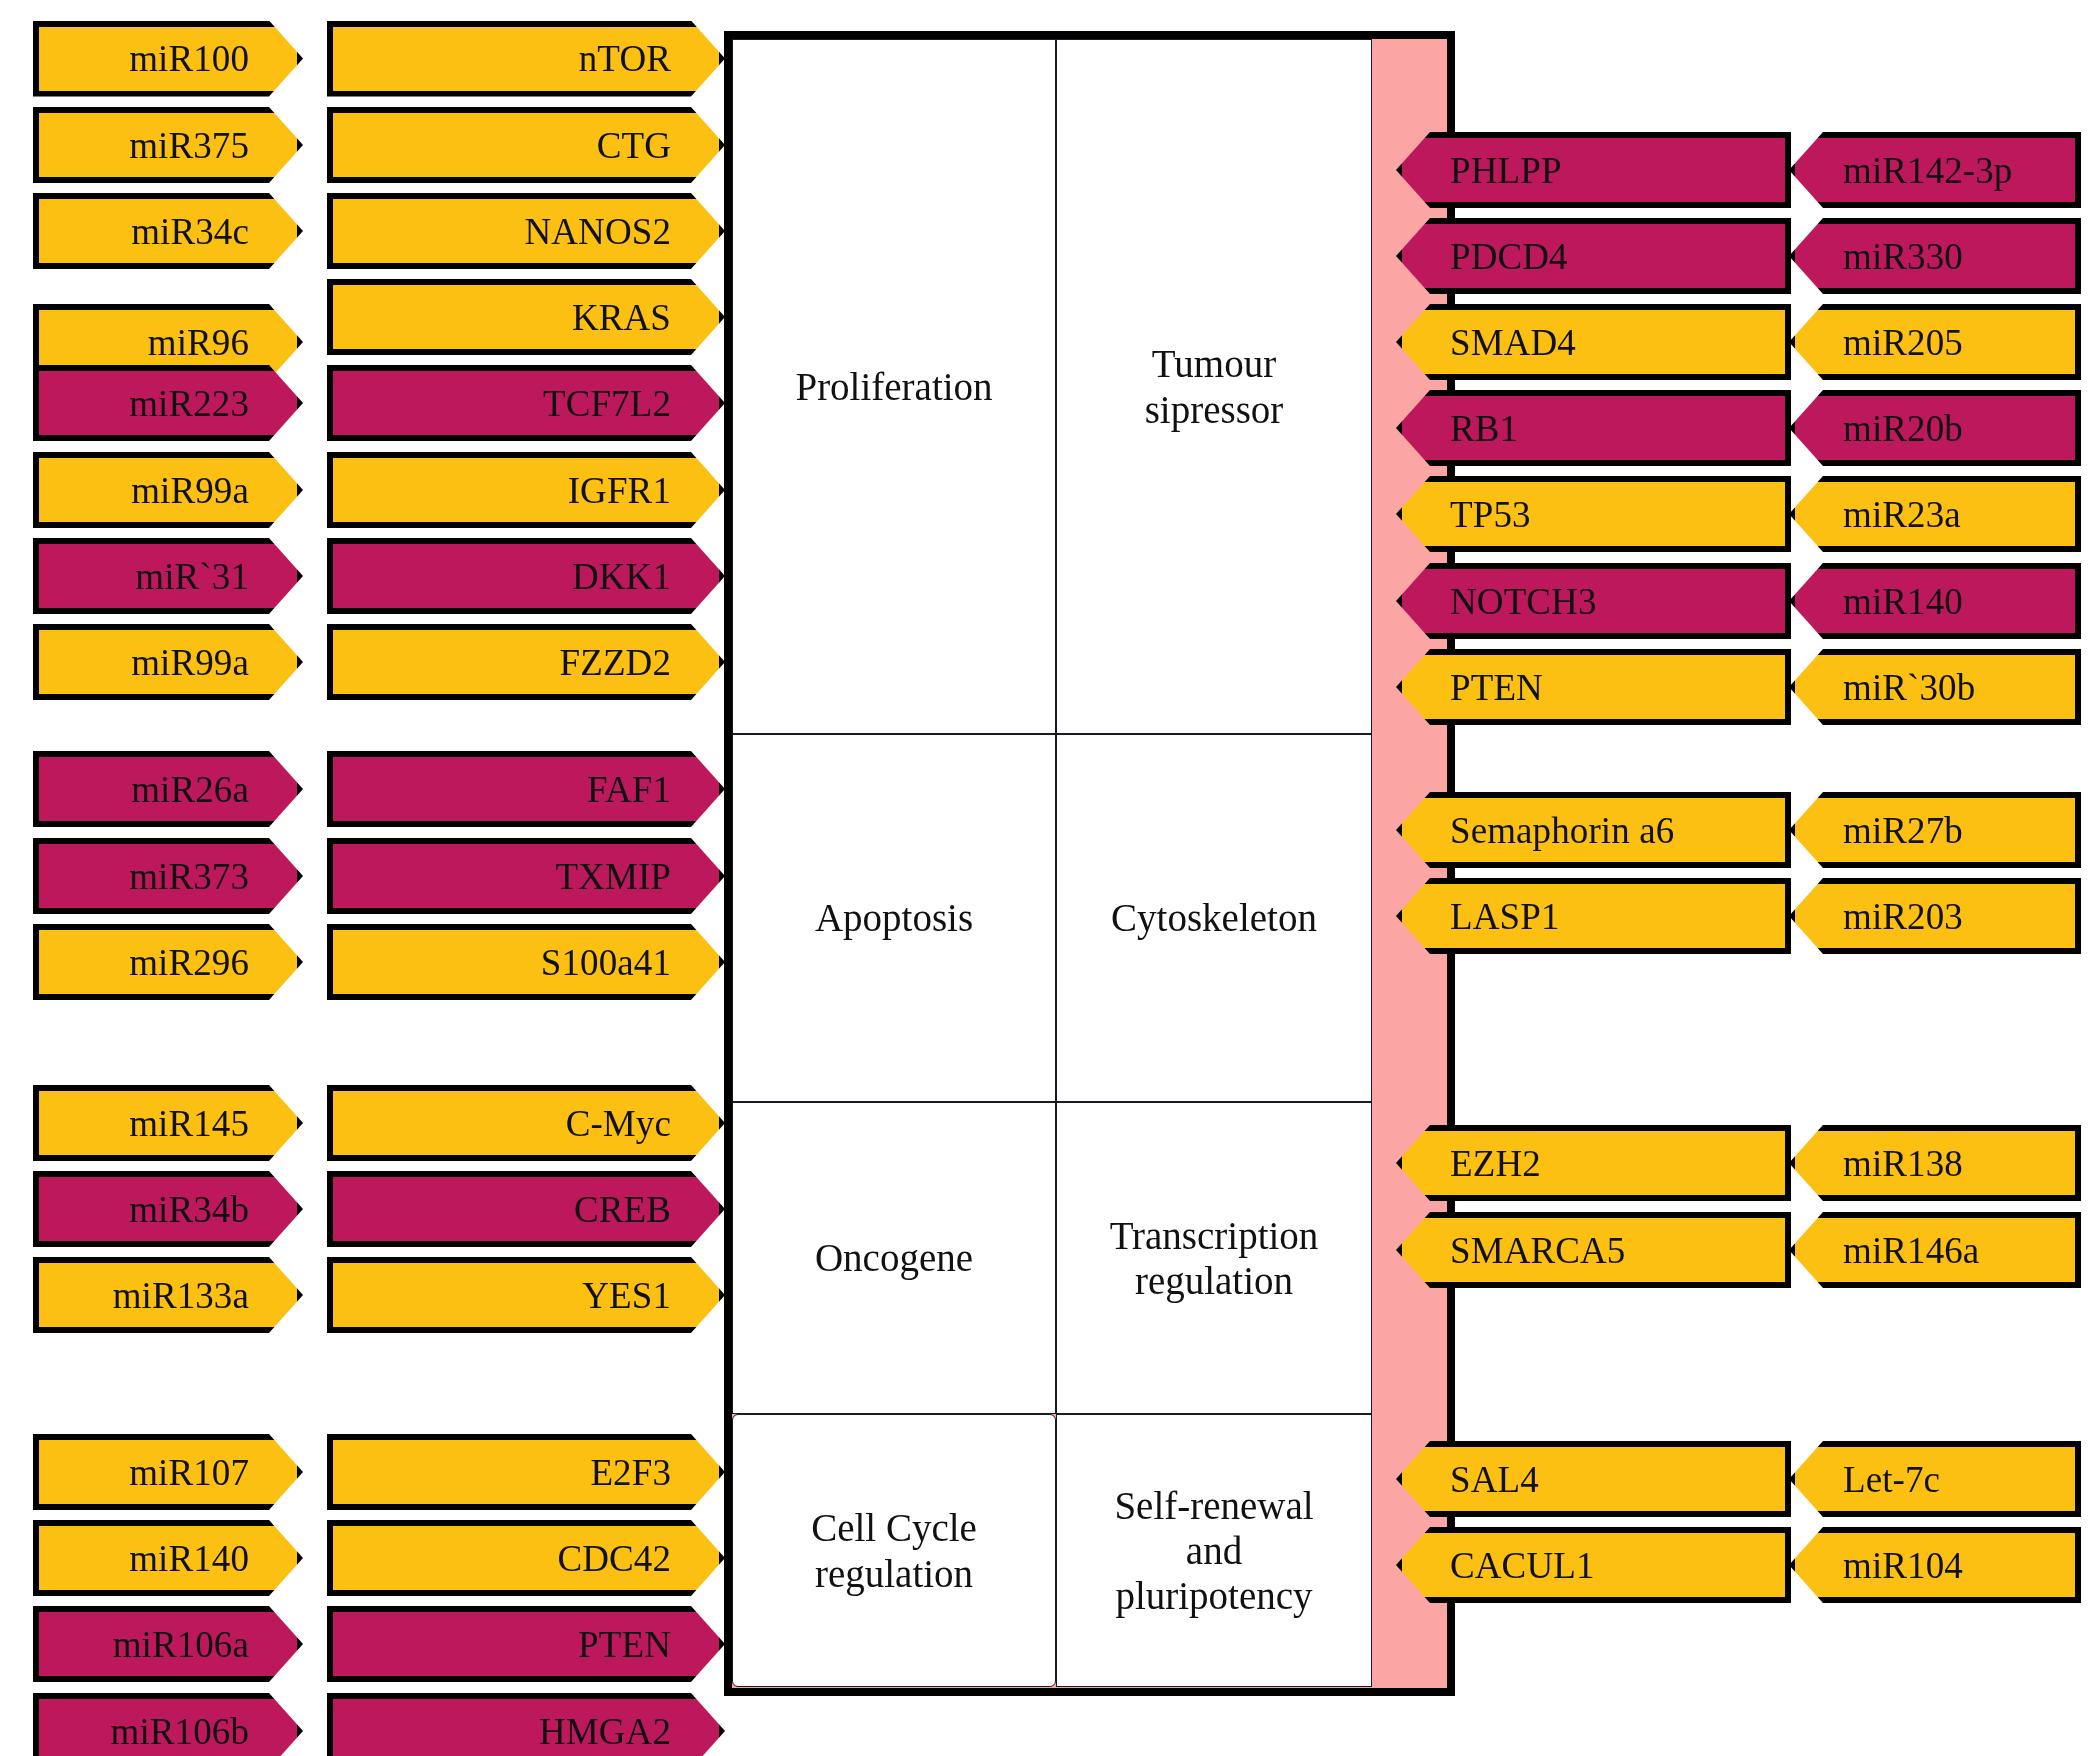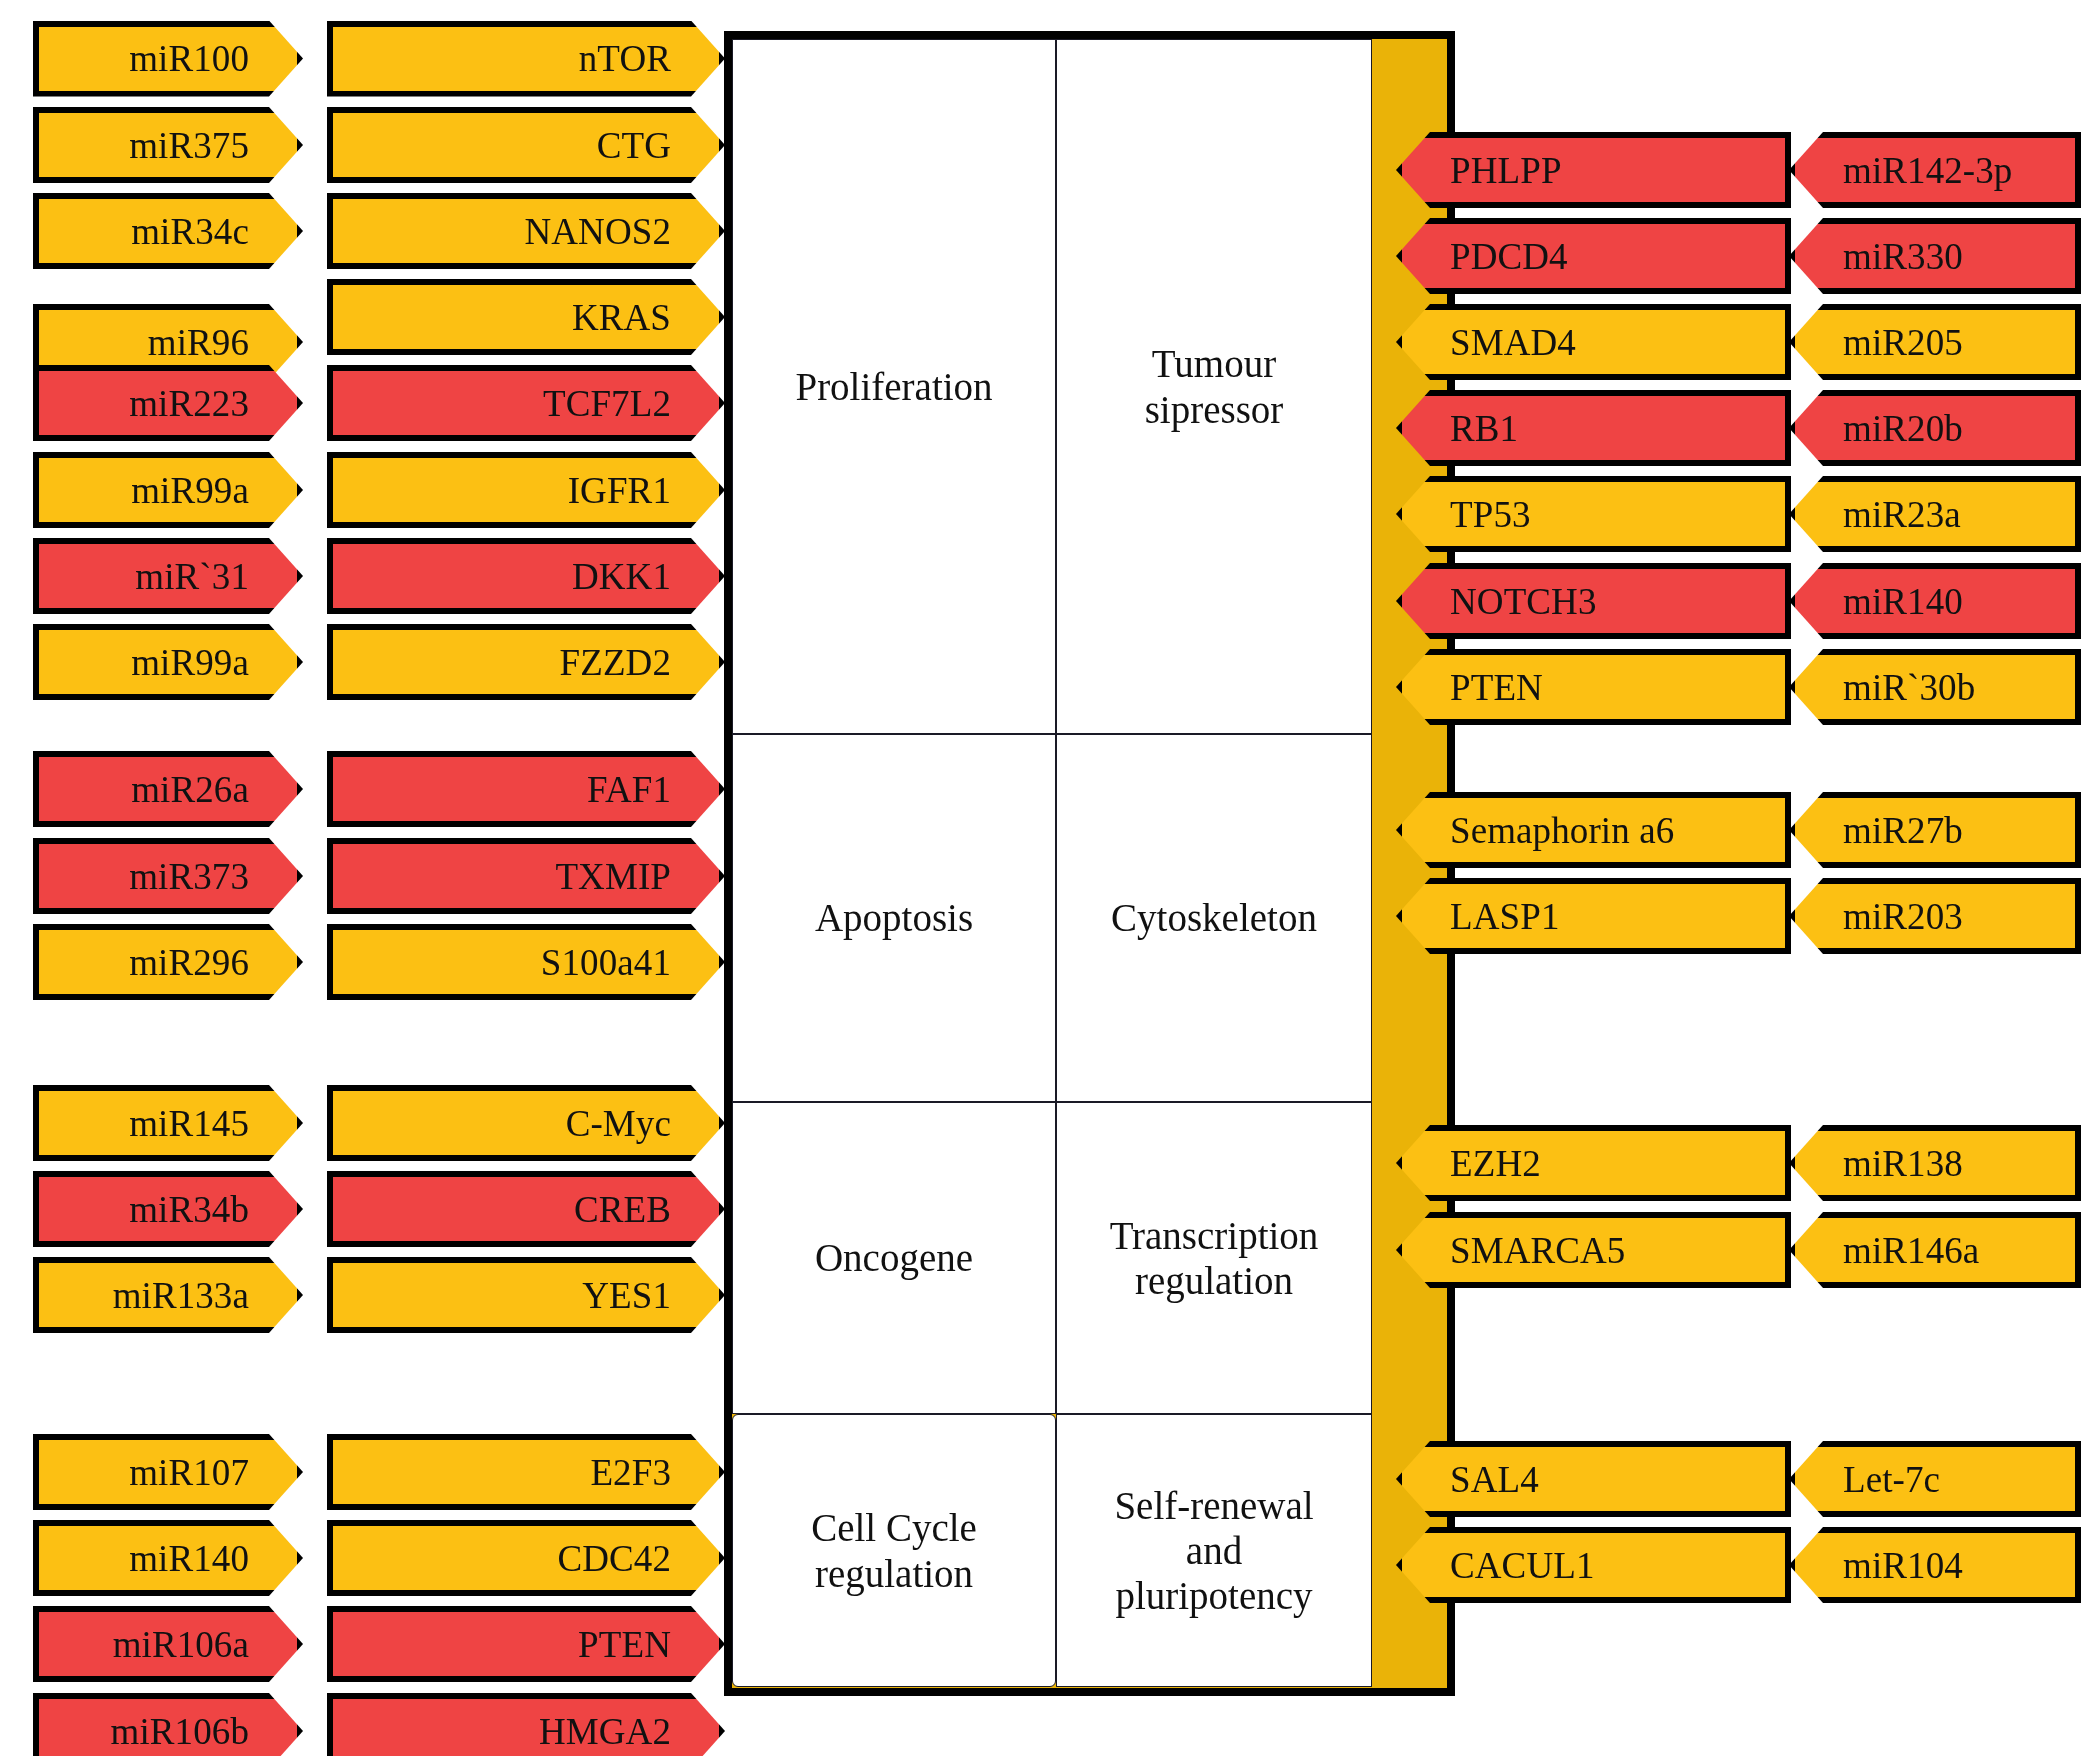--- a/index.html
+++ b/index.html
@@ -17,21 +17,21 @@
     align-items:center;
     height:76px;
     color:#111;
     font-size:37px;
     line-height:1;
     letter-spacing:0.1px;
     background:#FCC013;
     border:6.6px solid #000;
     filter:drop-shadow(2.2px 2.9px 0px rgba(0,0,0,0.55));
   }
-  .node.green{background:#ef4444;}
+  .node.green{background:#be185d;}
   .node.yellow{background:#FCC013;}
 
   
   .node.right{
     clip-path:polygon(0 0, calc(100% - 34px) 0, 100% 50%, calc(100% - 34px) 100%, 0 100%);
     justify-content:flex-end;
     padding-right:48px;
     padding-left:13px;
   }
   
@@ -44,21 +44,21 @@
 
   .node .lbl{white-space:nowrap;}
 
   
   #center-grid{
     position:absolute;
     left:724px;top:31px;
     width:731px;height:1665px;
     border:8px solid #000;
     box-sizing:border-box;
-    background:#eab308;
+    background:#fca5a5;
   }
   .cell{
     position:absolute;
     box-sizing:border-box;
     display:flex;
     align-items:center;
     justify-content:center;
     text-align:center;
     font-size:39px;
     line-height:1.16;

